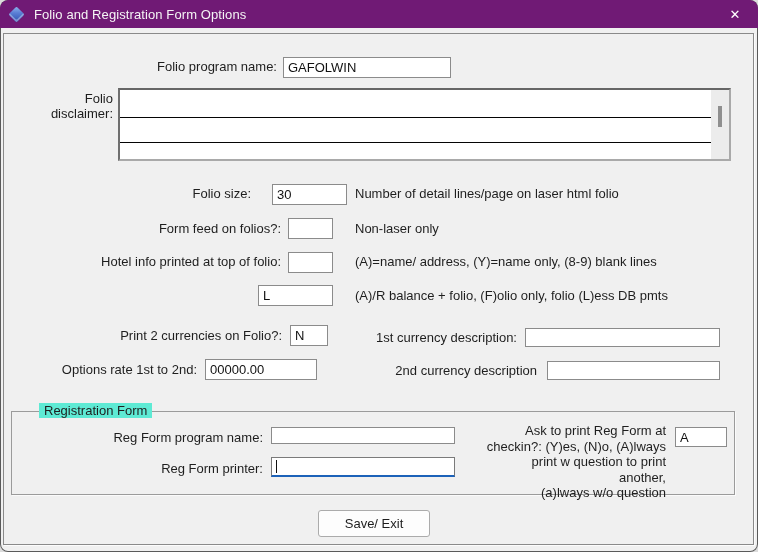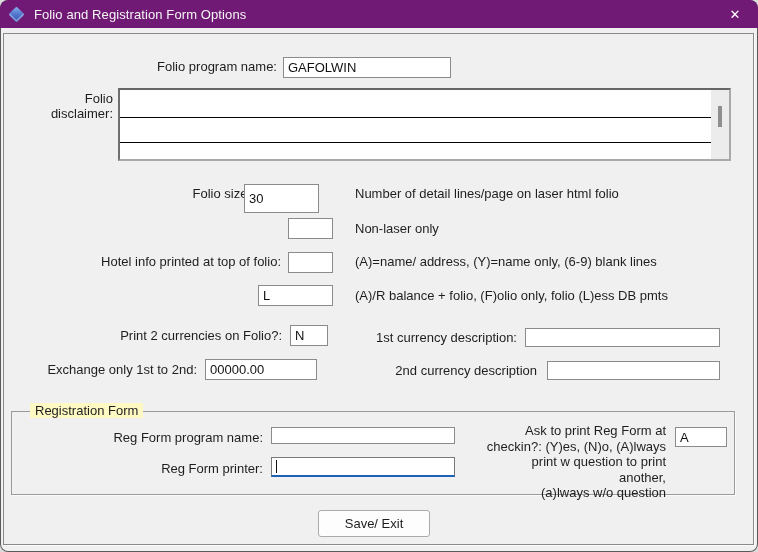--- a/index.html
+++ b/index.html
@@ -22,21 +22,21 @@
       font-family:"Liberation Sans",sans-serif;font-size:13px;padding:1px 4px;color:#111;outline:none;}
   .tb.focused{border:1px solid #7a7a7a;border-bottom:2px solid #1c62b9;}
   .caret{position:absolute;width:1px;height:13px;background:#111;}
   .disclaimer-box{position:absolute;left:118px;top:88px;width:613px;height:73px;background:#fff;
                   border:2px solid;border-color:#666 #a9a9a9 #a9a9a9 #6f6f6f;box-sizing:border-box;}
   .disc-line{position:absolute;left:0;height:1px;background:#050505;}
   .disc-scroll{position:absolute;right:0;top:0;bottom:0;width:18px;background:#ececec;}
   .disc-thumb{position:absolute;left:7px;top:16px;width:4px;height:21px;background:#8f8f8f;}
   .groupbox{position:absolute;left:11px;top:411px;width:724px;height:84px;box-sizing:border-box;
             border:1px solid #9b9b9b;box-shadow:1px 1px 0 rgba(255,255,255,.75);}
-  .legend{position:absolute;left:18px;top:-9px;background:#fef9c3;padding:0 5px;white-space:nowrap;}
+  .legend{position:absolute;left:27px;top:-9px;background:#5eead4;padding:0 5px;white-space:nowrap;}
   .ask-block{position:absolute;left:486px;top:423px;width:180px;text-align:right;line-height:15.6px;}
   .btn{position:absolute;left:318px;top:510px;width:112px;height:27px;background:#fdfdfd;
        border:1px solid #ababab;border-radius:3px;font-family:"Liberation Sans",sans-serif;
        font-size:13px;color:#1e1e1e;}
 </style>
 </head>
 <body>
 
 <div class="window">
 
@@ -54,39 +54,40 @@
   <div class="lbl wrap" style="left:40px;top:91px;width:73px;">Folio disclaimer:</div>
   <div class="disclaimer-box">
     <div class="disc-line" style="top:27px;width:591px;"></div>
     <div class="disc-line" style="top:52px;width:591px;"></div>
     <div class="disc-scroll">
       <div class="disc-thumb"></div>
     </div>
   </div>
 
   <div class="lbl" style="left:101px;top:186px;width:150px;">Folio size:</div>
-  <input class="tb" style="left: 244px; top: 184px; width: 75px; height: 29px;" value="30">
+  <input class="tb" style="left: 272px; top: 184px; width: 75px; height: 21px;" value="30">
   <div class="hint" style="left:355px;top:186px;">Number of detail lines/page on laser html folio</div>
 
+  <div class="lbl" style="left:101px;top:221px;width:180px;">Form feed on folios?:</div>
   <input class="tb" style="left: 288px; top: 218px; width: 45px; height: 21px;" value="">
   <div class="hint" style="left:355px;top:221px;">Non-laser only</div>
 
   <div class="lbl" style="left:81px;top:254px;width:200px;">Hotel info printed at top of folio:</div>
   <input class="tb" style="left: 288px; top: 252px; width: 45px; height: 21px;" value="">
-  <div class="hint" style="left:355px;top:254px;">(A)=name/ address, (Y)=name only, (6-9) blank lines</div>
+  <div class="hint" style="left:355px;top:254px;">(A)=name/ address, (Y)=name only, (8-9) blank lines</div>
 
   <input class="tb" style="left: 258px; top: 285px; width: 75px; height: 21px;" value="L">
   <div class="hint" style="left:355px;top:288px;">(A)/R balance + folio, (F)olio only, folio (L)ess DB pmts</div>
 
   <div class="lbl" style="left:82px;top:328px;width:200px;">Print 2 currencies on Folio?:</div>
   <input class="tb" style="left: 290px; top: 325px; width: 38px; height: 21px;" value="N">
   <div class="lbl" style="left:367px;top:330px;width:150px;">1st currency description:</div>
   <input class="tb" style="left: 525px; top: 328px; width: 195px; height: 19px;" value="">
 
-  <div class="lbl" style="left:27px;top:362px;width:170px;">Exchange only 1st to 2nd:</div>
+  <div class="lbl" style="left:27px;top:362px;width:170px;">Options rate 1st to 2nd:</div>
   <input class="tb" style="left: 205px; top: 359px; width: 112px; height: 21px;" value="00000.00">
   <div class="lbl" style="left:387px;top:363px;width:150px;">2nd currency description</div>
   <input class="tb" style="left: 547px; top: 361px; width: 173px; height: 19px;" value="">
 
   <div class="groupbox">
     <div class="legend">Registration Form</div>
   </div>
 
   <div class="lbl" style="left:83px;top:430px;width:180px;">Reg Form program name:</div>
   <input class="tb" style="left: 271px; top: 427px; width: 184px; height: 17px;" value="">

